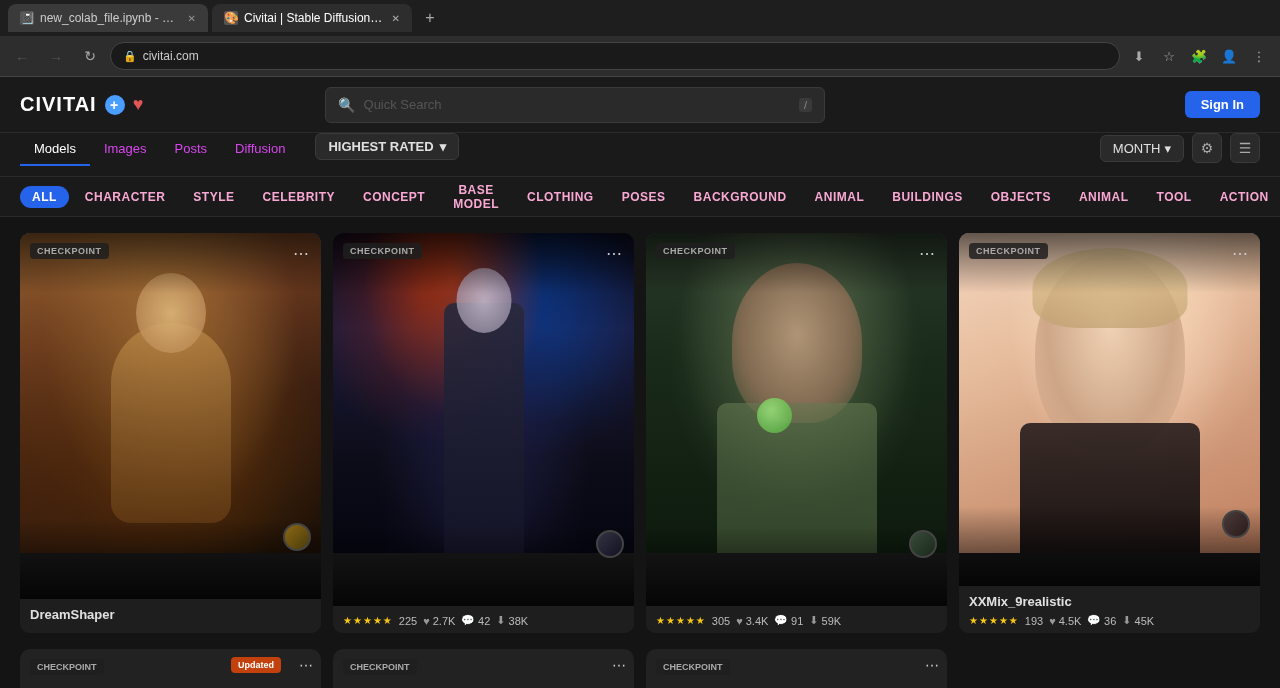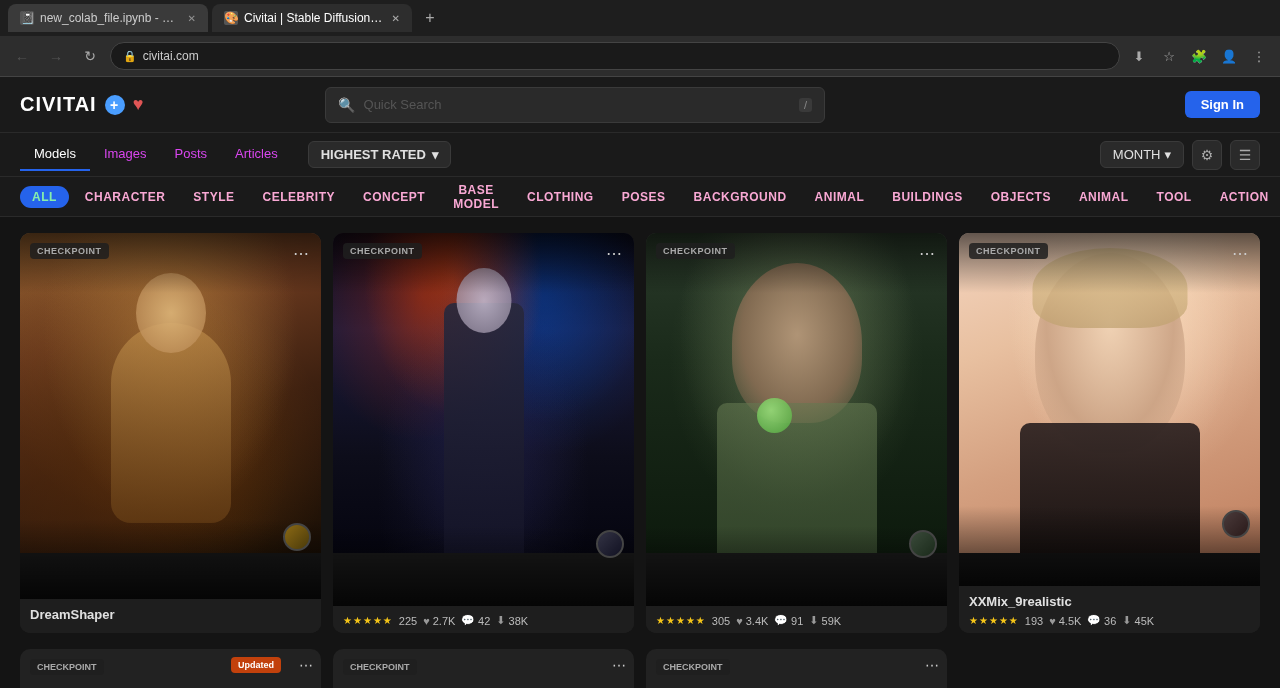--- a/index.html
+++ b/index.html
@@ -198,21 +198,21 @@
       font-size: 13px;
       font-weight: 600;
       cursor: pointer;
     }
 
     
     .filter-bar {
       background: #1a1a1a;
       padding: 0 20px;
       display: flex;
-      align-items: center;
+      align-items: flex-start;
       height: 44px;
       border-bottom: 1px solid #2a2a2a;
       gap: 0;
     }
     .filter-tabs {
       display: flex;
       gap: 0;
       margin-right: 16px;
     }
     .filter-tab {
@@ -287,21 +287,21 @@
       font-size: 12px;
       font-weight: 600;
       letter-spacing: 0.5px;
       cursor: pointer;
       color: #f9a8d4;
       background: transparent;
       border: none;
     }
     .cat-btn.active {
       background: #2563eb;
-      color: #86efac;
+      color: #ffffff;
       text-align: center;
     }
 
     
     .content-grid {
       flex: 1;
       padding: 16px 20px;
       display: grid;
       grid-template-columns: repeat(4, 1fr);
       gap: 12px;
@@ -511,21 +511,21 @@
       <span class="search-slash">/</span>
     </div>
     <div class="header-sign-in">Sign In</div>
   </div>
 
   <div class="filter-bar">
     <div class="filter-tabs">
       <div class="filter-tab active">Models</div>
       <div class="filter-tab">Images</div>
       <div class="filter-tab">Posts</div>
-      <div class="filter-tab">Articles</div>
+      <div class="filter-tab">Diffusion</div>
     </div>
     <div class="sort-btn">
       <span>HIGHEST RATED</span>
       <span>▾</span>
     </div>
     <div class="right-controls">
       <div class="period-btn">
         <span>MONTH</span>
         <span>▾</span>
       </div>

